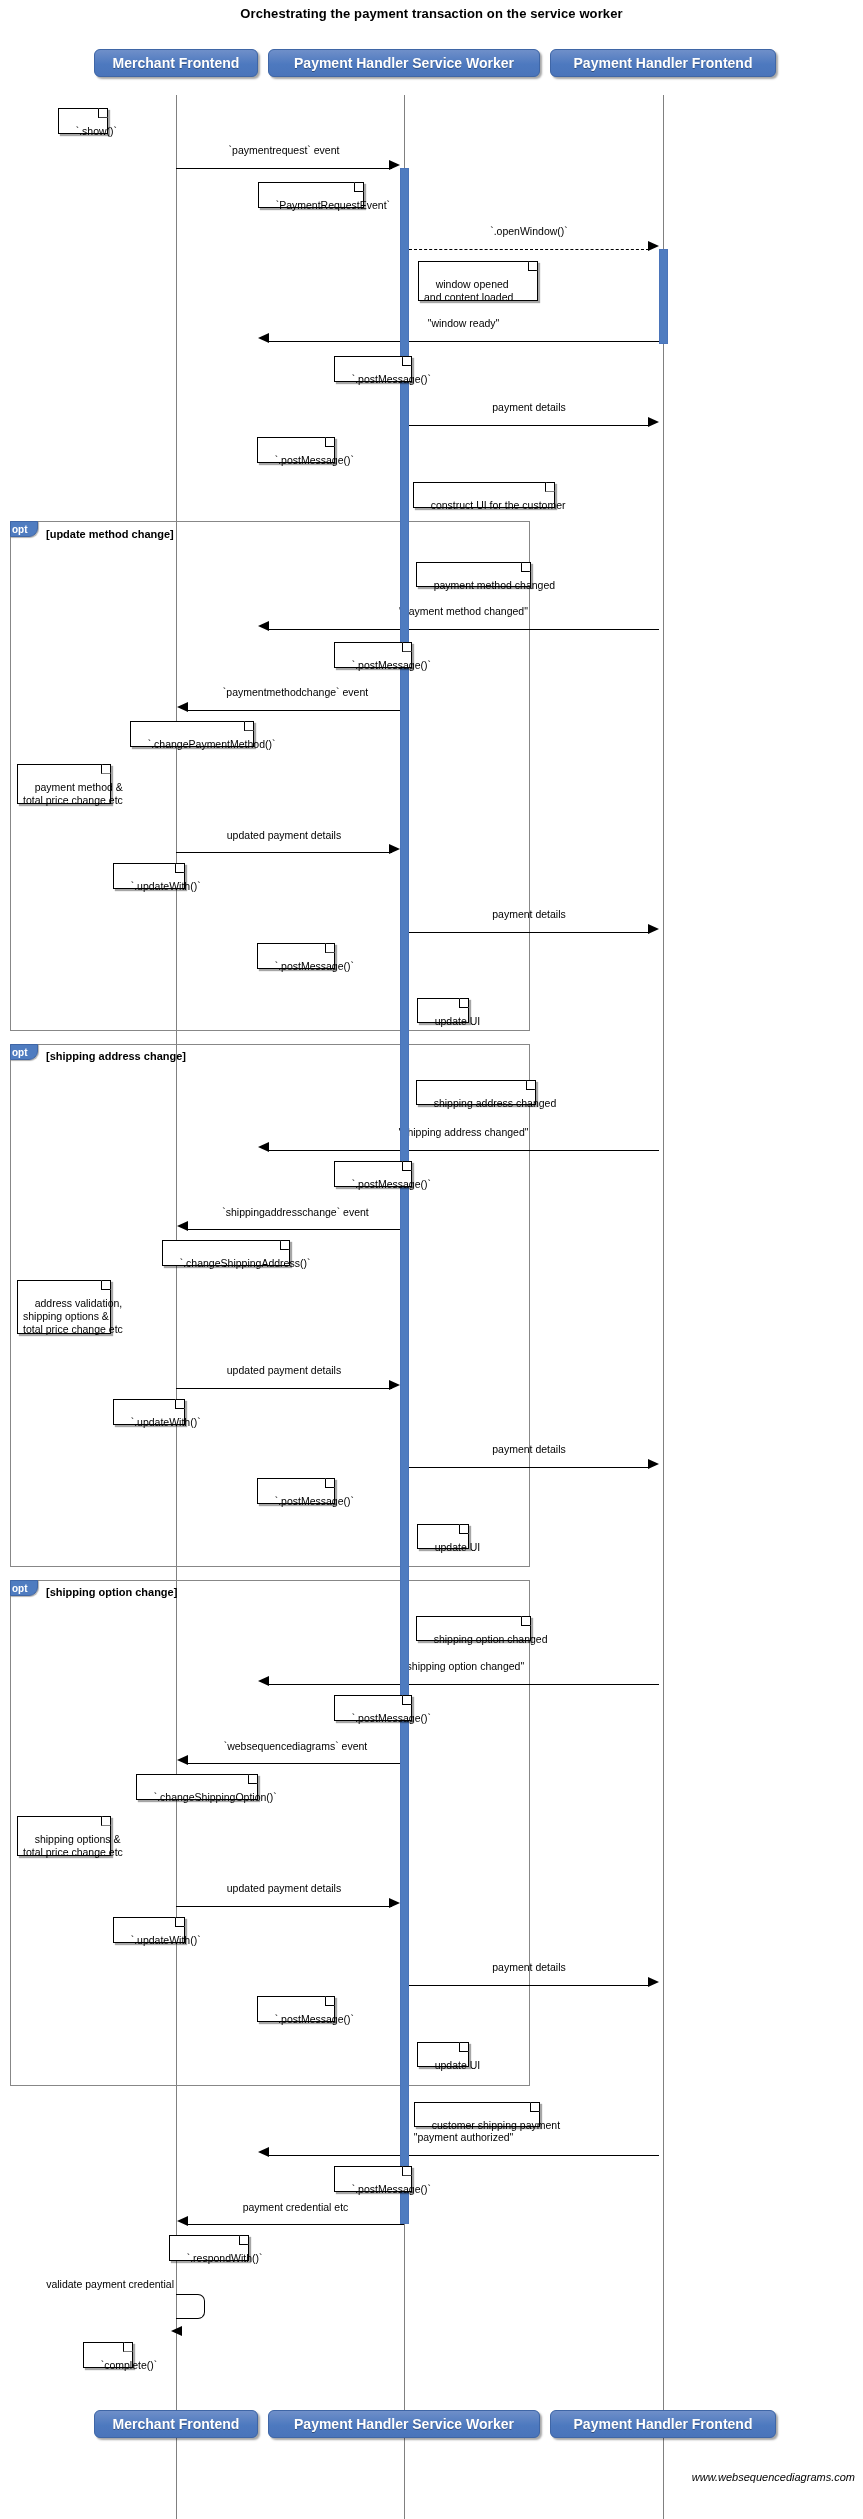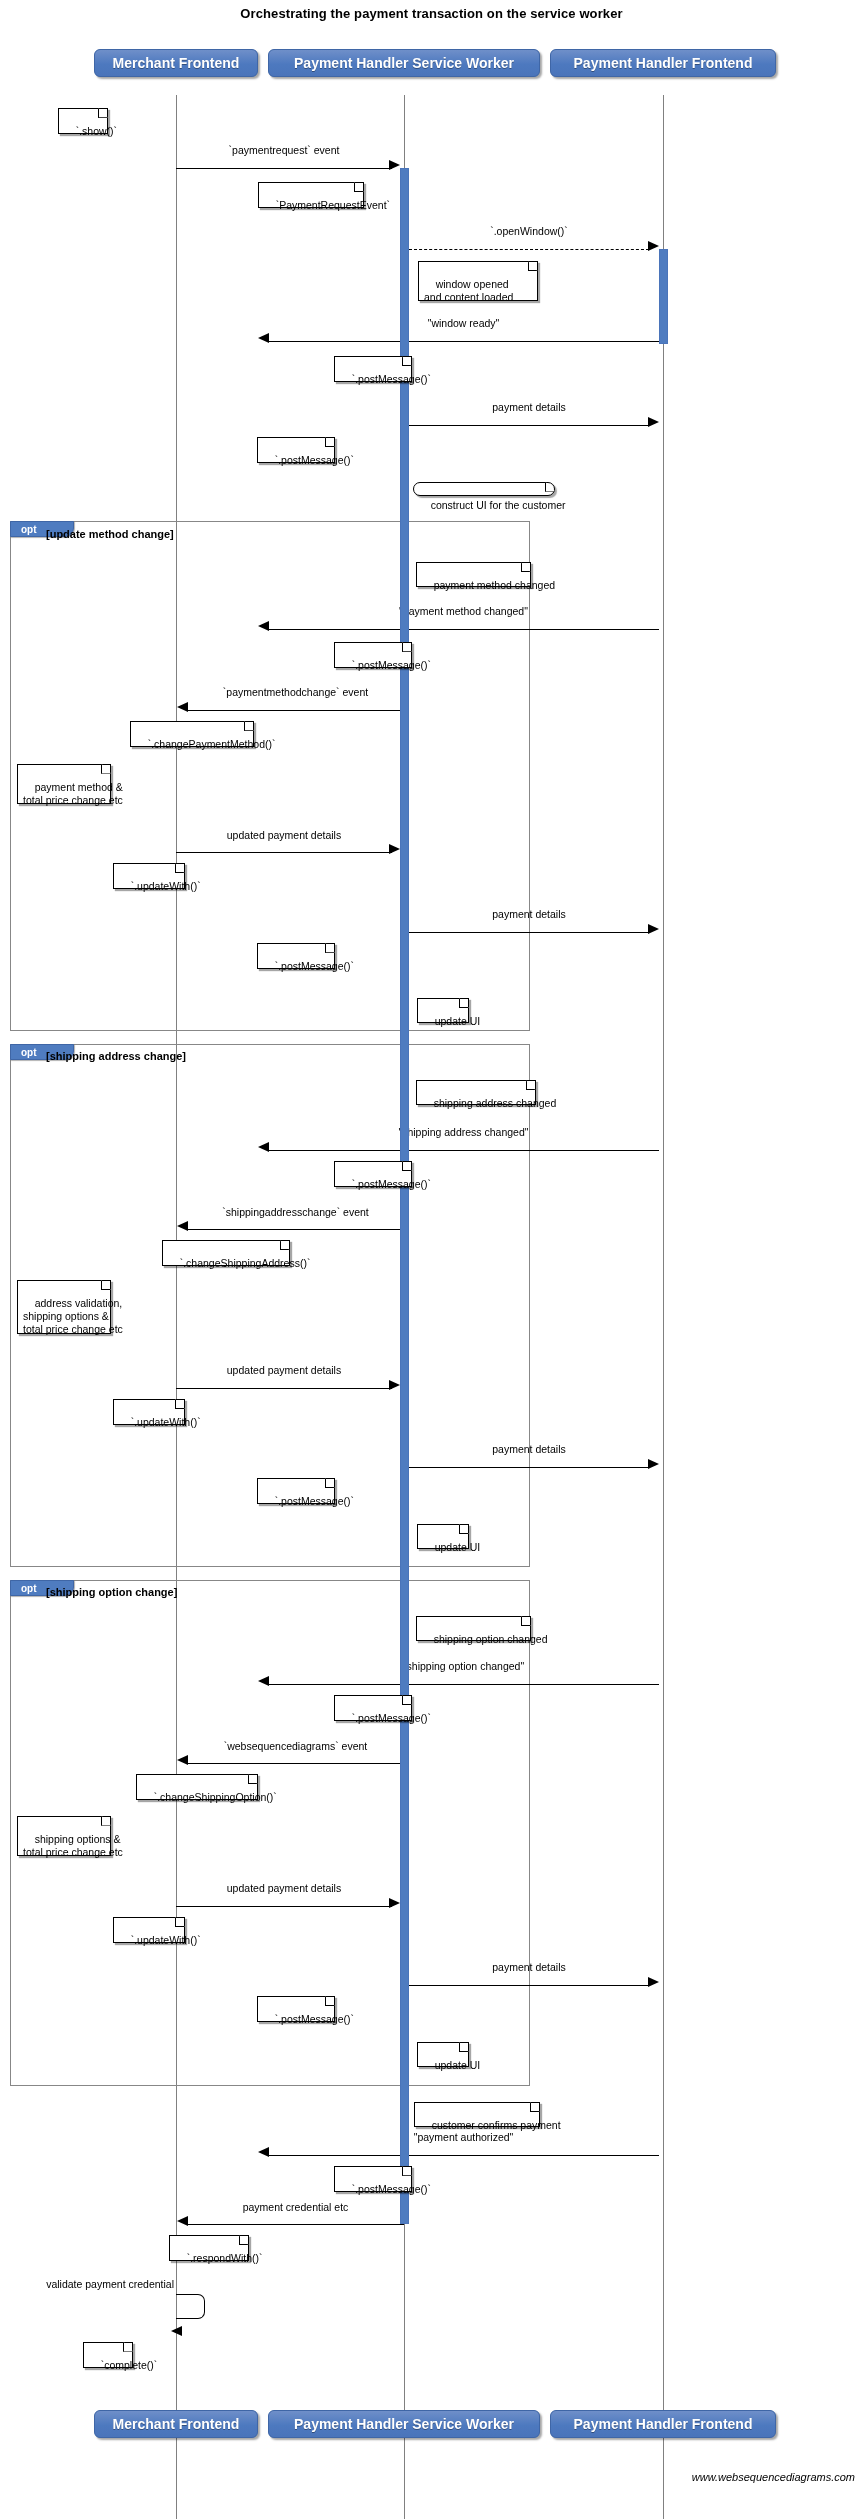--- a/index.html
+++ b/index.html
@@ -72,22 +72,22 @@
   .frag-tab {
     position:absolute;
     box-sizing:border-box;
     background:#4f7cc0;
     border:1px solid #3f66a6;
     color:#fff;
     font-size:10px;
     font-weight:bold;
     line-height:15px;
     height:16px;
-    width:64px;
-    padding-left:10px;
+    width:28px;
+    padding-left:1px;
     border-bottom-right-radius:9px;
     box-shadow:1px 1px 1px rgba(0,0,0,0.3);
     z-index:5;
   }
   .frag-label {
     position:absolute;
     font-size:11px;
     font-weight:bold;
     white-space:nowrap;
     z-index:5;
@@ -244,21 +244,21 @@
   </div>
 
   <div class="msg-line" style="left: 409px; top: 424.586px; width: 240px;"></div>
   <div class="arrowhead right" style="left: 648px; top: 416.665px;"></div>
   <div class="msg-label" style="left: 409px; top: 400.822px; width: 240px;">payment details</div>
 
   <div class="note" style="left: 257px; top: 437.26px; width: 78px; height: 26px;">
     <span>`.postMessage()`</span>
   </div>
 
-  <div class="note" style="left: 413px; top: 481.62px; width: 142px; height: 14px; border-radius: 11px;">
+  <div class="note" style="left: 413px; top: 481.62px; width: 142px; height: 26px;">
     <span>construct UI for the customer</span>
   </div>
 
   <div class="note" style="left: 416px; top: 562.418px; width: 115px; height: 25px;">
     <span>payment method changed</span>
   </div>
 
   <div class="msg-line" style="left: 268px; top: 628.958px; width: 391px;"></div>
   <div class="arrowhead left" style="left: 258px; top: 621.036px;"></div>
   <div class="msg-label" style="left: 268px; top: 605.194px; width: 391px;">"payment method changed"</div>
@@ -385,21 +385,21 @@
 
   <div class="note" style="left: 257px; top: 1996.19px; width: 78px; height: 26px;">
     <span>`.postMessage()`</span>
   </div>
 
   <div class="note" style="left: 417px; top: 2042.13px; width: 52px; height: 25px;">
     <span>update UI</span>
   </div>
 
   <div class="note" style="left: 414px; top: 2102.34px; width: 126px; height: 25px;">
-    <span>customer confirms payment</span>
+    <span>customer shipping payment</span>
   </div>
 
   <div class="msg-line" style="left: 268px; top: 2154.62px; width: 391px;"></div>
   <div class="arrowhead left" style="left: 258px; top: 2146.69px;"></div>
   <div class="msg-label" style="left: 268px; top: 2130.85px; width: 391px;">"payment authorized"</div>
 
   <div class="note" style="left: 334px; top: 2165.71px; width: 78px; height: 26px;">
     <span>`.postMessage()`</span>
   </div>
 

